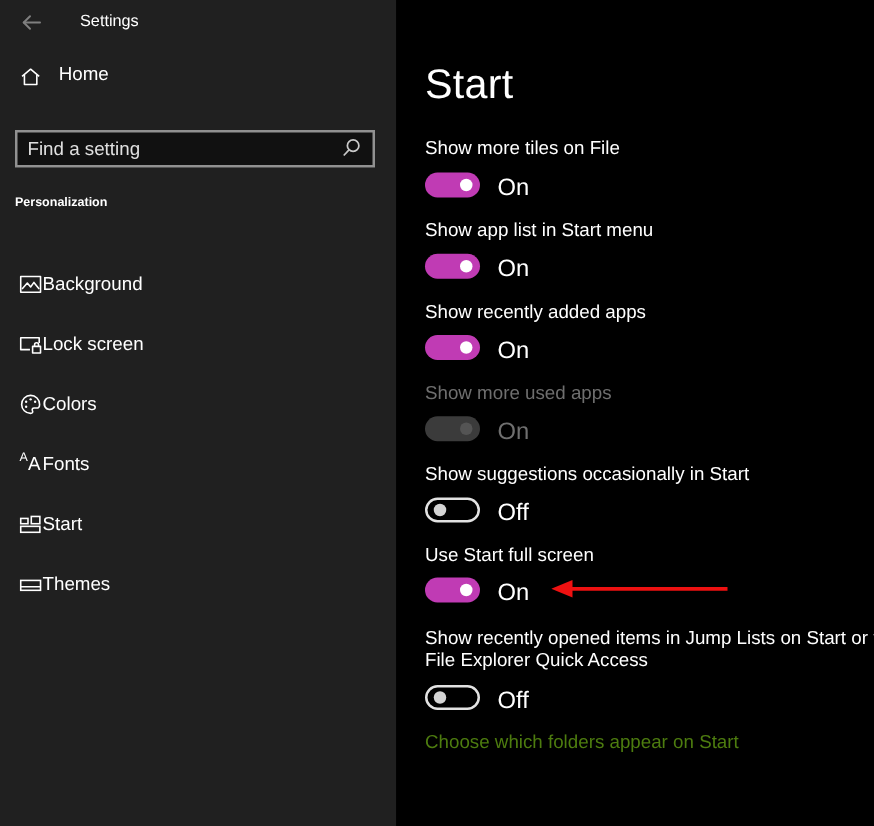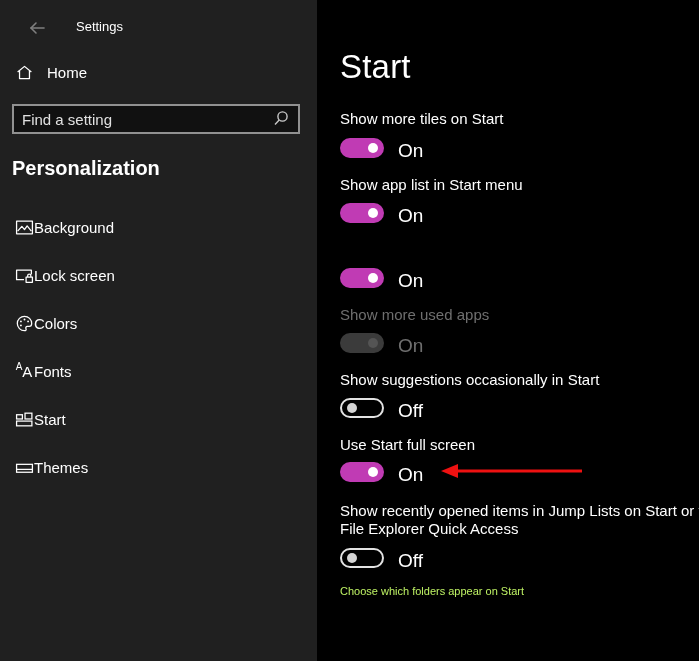--- a/index.html
+++ b/index.html
@@ -1,34 +1,34 @@
 <!DOCTYPE html>
 <html><head>
 <meta charset="utf-8">
 <style>
   * { margin:0; padding:0; box-sizing:border-box; }
   html,body { width:699px; height:661px; overflow:hidden; background:#000; }
   body { font-family:"Liberation Sans","DejaVu Sans",sans-serif; color:#fff; position:relative; }
 
   
   .sidebar { position:absolute; left:0; top:0; width:317px; height:661px; background:#202020; }
-  .titlebar { position:absolute; left:16px; top:0; width:100%; height:34px;margin-top:10px; }
+  .titlebar { position:absolute; left:4px; top:0; width:100%; height:34px; }
   .back-btn { position:absolute; left:10px; top:7px; width:22px; height:22px; cursor:pointer; }
   .app-title { position:absolute; left:60px; top:9px; font-size:13px; color:#fff; }
 
-  .home-row { position:absolute; left:0; top:51px; width:100%; height:42px; display:flex; align-items:center; cursor:pointer; }
+  .home-row { position:absolute; left:0; top:51px; width:100%; height:42px; display:flex; align-items:flex-start; cursor:pointer; }
   .home-row .nav-icon { margin-left:14px; }
   .home-row .nav-label { margin-left:13px; font-size:15px; }
 
   .searchbox { position:absolute; left:12px; top:104px; width:288px; height:30px; background:#111; border:2px solid #919191; display:flex; align-items:center;gap:44px; }
   .searchbox input { flex:1; background:transparent; border:none; outline:none; color:#e6e6e6; font-size:15px; padding-left:8px; font-family:inherit; }
   .searchbox input::placeholder { color:#e0e0e0; opacity:1; }
   .search-glyph { width:22px; height:22px; margin-right:6px; flex:0 0 auto; cursor:pointer; }
 
-  .section-header { position:absolute; left:12px; top:157px; font-size:20px; font-weight:bold; color:#fff; }
+  .section-header { position:absolute; left:12px; top:157px; font-size:10px; font-weight:bold; color:#fff; }
 
   .nav-list { position:absolute; left:0; top:203px; width:100%; }
   .nav-item { height:48px; display:flex; align-items:center; cursor:pointer; }
   .nav-icon { width:20px; height:20px; margin-left:14px; flex:0 0 auto; display:flex; align-items:center; justify-content:center; }
   .nav-label { font-size:15px; color:#fff; }
   .fonts-glyph { color:#fff; line-height:1; letter-spacing:0;text-align:center; }
   .fonts-glyph .a-small { font-size:10px; vertical-align:7px; }
   .fonts-glyph .a-big { font-size:15px; }
 
   
@@ -44,21 +44,21 @@
   .toggle.on { background:#c03bb4; }
   .toggle.on .knob { right:6px; background:#fff; }
   .toggle.off { background:transparent; border:2px solid #e2e2e2; }
   .toggle.off .knob { left:5px; background:#d4d4d4; }
   .toggle.on-disabled { background:#3b3b3b; cursor:default; }
   .toggle.on-disabled .knob { right:6px; background:#545454; }
 
   .toggle-state { position:absolute; left:81px; font-size:19px; color:#fff; }
   .toggle-state.disabled { color:#6f6f6f; }
 
-  .folders-link { position:absolute; left:23px; top:585px; font-size:11px; color:#bef264; cursor:pointer; white-space:nowrap; }
+  .folders-link { position:absolute; left:23px; top:585px; font-size:15px; color:#4d7c0f; cursor:pointer; white-space:nowrap; }
 
   .red-arrow { position:absolute; left:124px; top:462px; pointer-events:none; }
 </style>
 </head>
 <body>
 
 <div class="sidebar">
 
   <div class="titlebar">
     <div class="back-btn">
@@ -175,32 +175,33 @@
       <span class="nav-label">Themes</span>
     </div>
 
   </div>
 </div>
 
 <div class="main">
 
   <div class="page-title">Start</div>
 
-  <div class="setting-label" style="top:110px">Show more tiles on Start</div>
+  <div class="setting-label" style="top:110px">Show more tiles on File</div>
   <div class="toggle on" style="top:138px">
       <span class="knob"></span>
     </div>
   <div class="toggle-state" style="top:140px">On</div>
 
   <div class="setting-label" style="top:176px">Show app list in Start menu</div>
   <div class="toggle on" style="top:203px">
       <span class="knob"></span>
     </div>
   <div class="toggle-state" style="top:205px">On</div>
 
+  <div class="setting-label" style="top:241px">Show recently added apps</div>
   <div class="toggle on" style="top:268px">
       <span class="knob"></span>
     </div>
   <div class="toggle-state" style="top:270px">On</div>
 
   <div class="setting-label disabled" style="top:306px">Show more used apps</div>
   <div class="toggle on-disabled" style="top:333px">
       <span class="knob"></span>
     </div>
   <div class="toggle-state disabled" style="top:335px">On</div>

